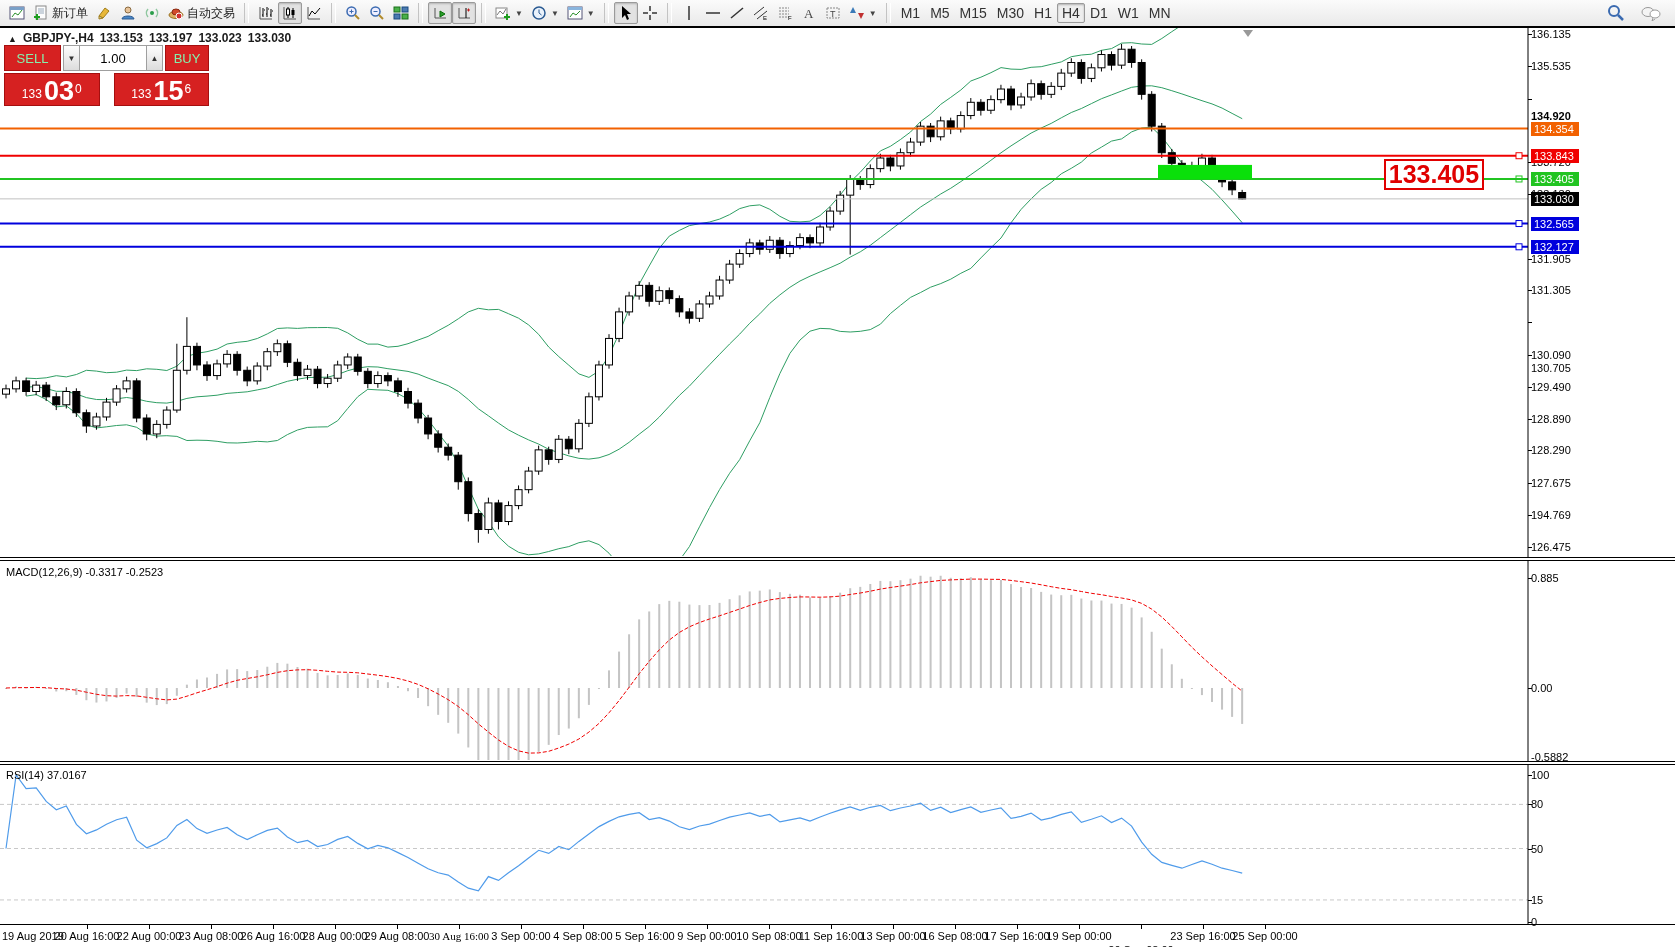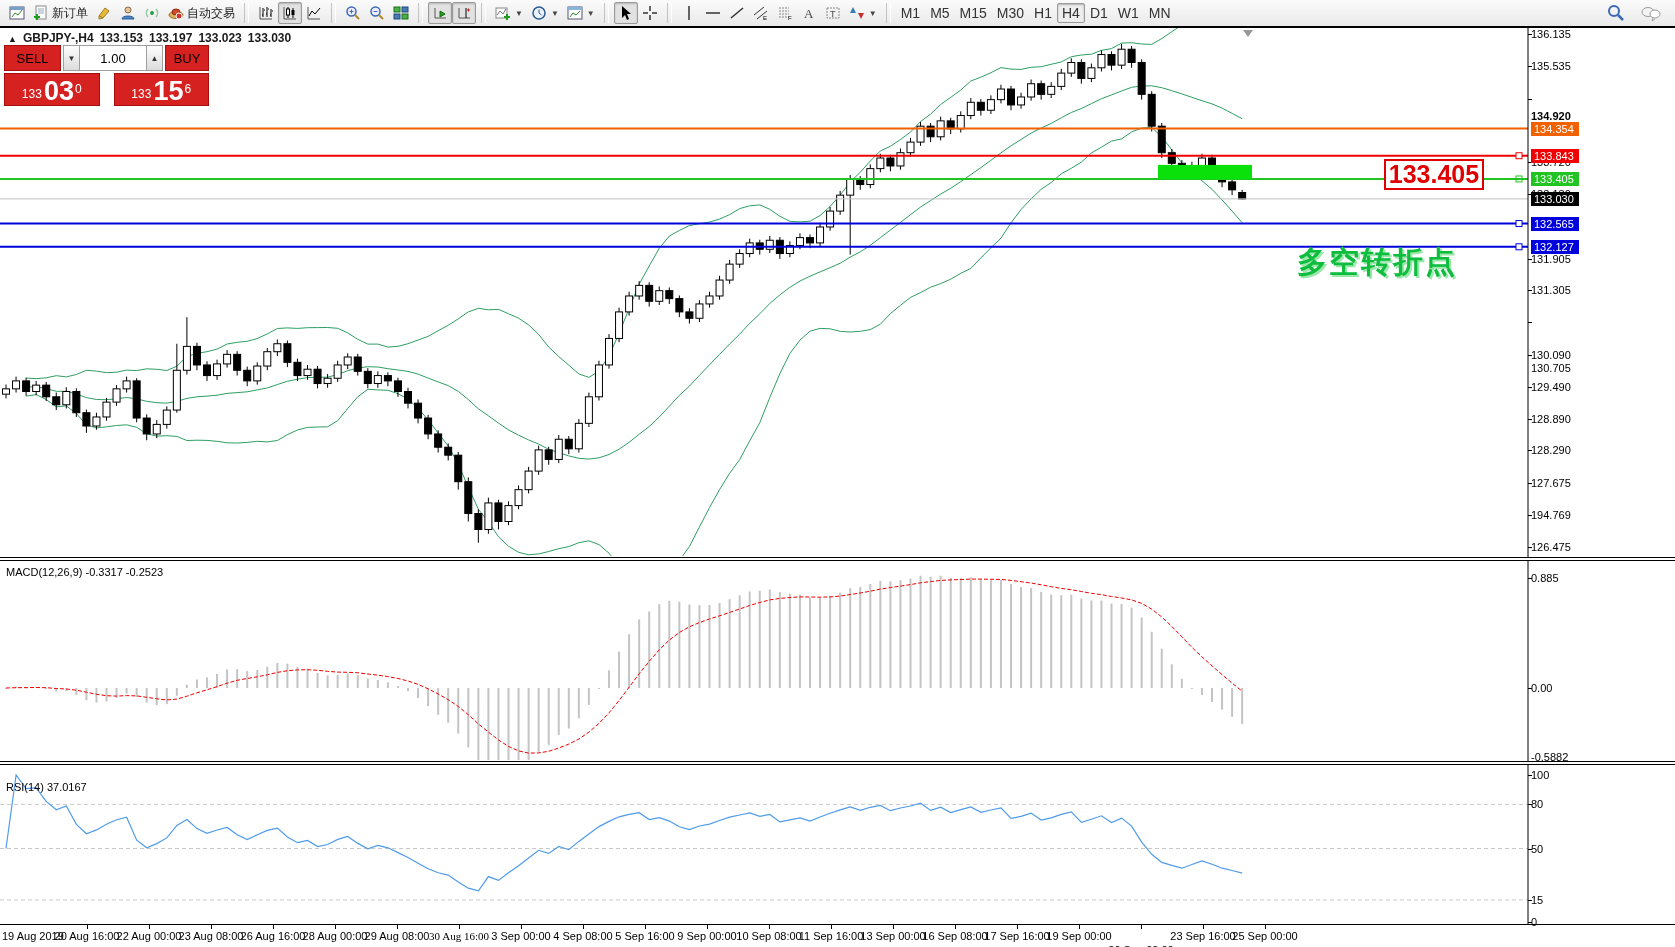--- a/index.html
+++ b/index.html
@@ -32,21 +32,21 @@
   .sep-double { position:absolute; left:0; width:1675px; height:4px; background:#fff;
                 border-top:1px solid #000; border-bottom:1px solid #000; z-index:6; }
 
   #symbol-header { position:absolute; left:8px; top:31px; z-index:10; font-size:12px; font-weight:bold; color:#1a1a1a; }
   #symbol-header span { margin-right:6px; }
   #symbol-arrow { font-size:9px; margin-right:2px; }
 
   
   #trade-panel { position:absolute; left:4px; top:45px; width:205px; z-index:10; }
   .tp-row { display:flex; gap:2px; height:26px; }
-  .tp-btn { background:#d62121; border:1px solid #a50f0f; color:#000000; font-size:13px;
+  .tp-btn { background:#d62121; border:1px solid #a50f0f; color:#86efac; font-size:13px;
             display:flex; align-items:center; justify-content:center; }
   #tp-sell { width:57px; } #tp-buy { flex:1; }
   .tp-volwrap { display:flex; }
   .tp-step { width:17px; background:linear-gradient(#fdfdfd,#dcdcdc); border:1px solid #9f9f9f;
              font-size:8px; color:#333; display:flex; align-items:center; justify-content:center; }
   #tp-volume { width:66px; border:1px solid #9f9f9f; border-left:none; border-right:none;
                text-align:center; font-size:13px; color:#000; outline:none; }
   .tp-prices { display:flex; gap:14px; margin-top:2px; height:33px; }
   .tp-price { flex:1; background:#d62121; border:1px solid #a50f0f; color:#fff;
               display:flex; align-items:flex-end; justify-content:center; padding-bottom:1px; }
@@ -57,21 +57,21 @@
   
   .ax-label { position:absolute; left:1531px; font-size:11px; color:#000; transform:translateY(-50%); white-space:nowrap; }
   .px-badge { position:absolute; left:1531px; transform:translateY(-50%); font-size:11px; color:#fff;
               padding:1px 4px 1px 3px; min-width:48px; z-index:7; }
   .tickdash { position:absolute; left:1528px; width:4px; height:1px; background:#000; }
 
   .time-label { position:absolute; top:930px; font-size:11px; color:#000; white-space:nowrap; transform:translateX(-50%); }
   .time-tick  { position:absolute; top:925px; width:1px; height:4px; background:#000; }
 
   #panel-label-macd, #panel-label-rsi { position:absolute; left:6px; font-size:11px; color:#000; z-index:10; }
-  #panel-label-macd { top:566px; } #panel-label-rsi { top:769px;margin-top:12px; }
+  #panel-label-macd { top:566px; } #panel-label-rsi { top:769px; }
 
   #big-price-label { position:absolute; left:1384px; top:159px; width:100px; height:31px;
                      border:2px solid #e00000; background:#fff; color:#e00000; font-size:25px; font-weight:bold;
                      display:flex; align-items:center; justify-content:center; z-index:11; }
   #turning-point { position:absolute; left:1297px; top:242px; font-size:30px; font-weight:bold; color:#0ebc3e;
                    letter-spacing:2px; text-shadow:2px 2px 0 #9ae8a9; z-index:11; white-space:nowrap; }
 
   #shift-marker { position:absolute; left:1243px; top:30px; width:0; height:0; z-index:8;
                   border-left:5px solid transparent; border-right:5px solid transparent; border-top:7px solid #999; }
   #vol-box-wrap { height:26px; }
@@ -846,18 +846,17 @@
       </div>
       <div class="tp-price">
         <span class="base">133</span>
           <span class="big">15</span>
           <span class="sup">6</span>
       </div>
     </div>
   </div>
 
   <div id="big-price-label">133.405</div>
-  <div id="turning-point">多空转折点</div>
   <div id="shift-marker"></div>
 
   <div id="panel-label-macd">MACD(12,26,9) -0.3317 -0.2523</div>
   <div id="panel-label-rsi">RSI(14) 37.0167</div>
 </div>
 
 </body></html>

